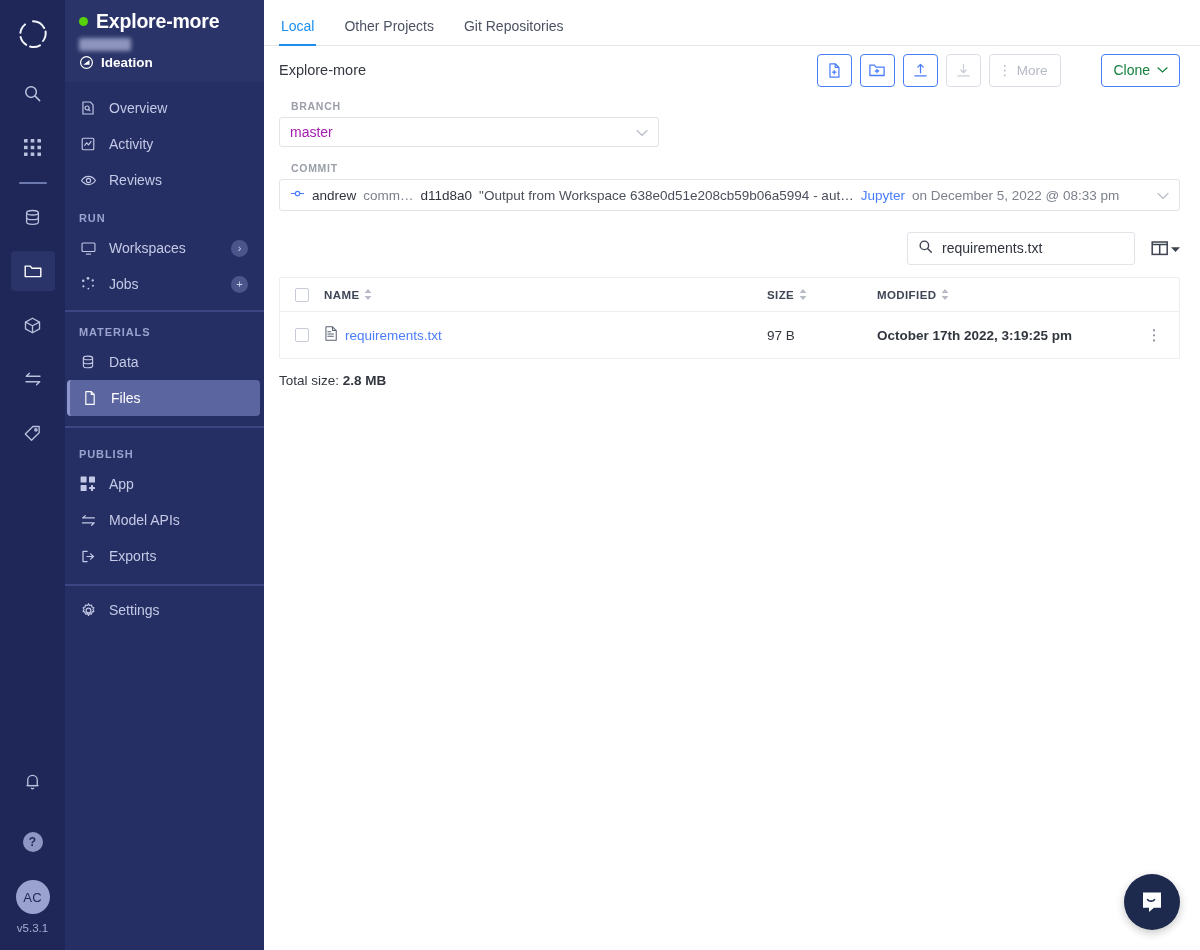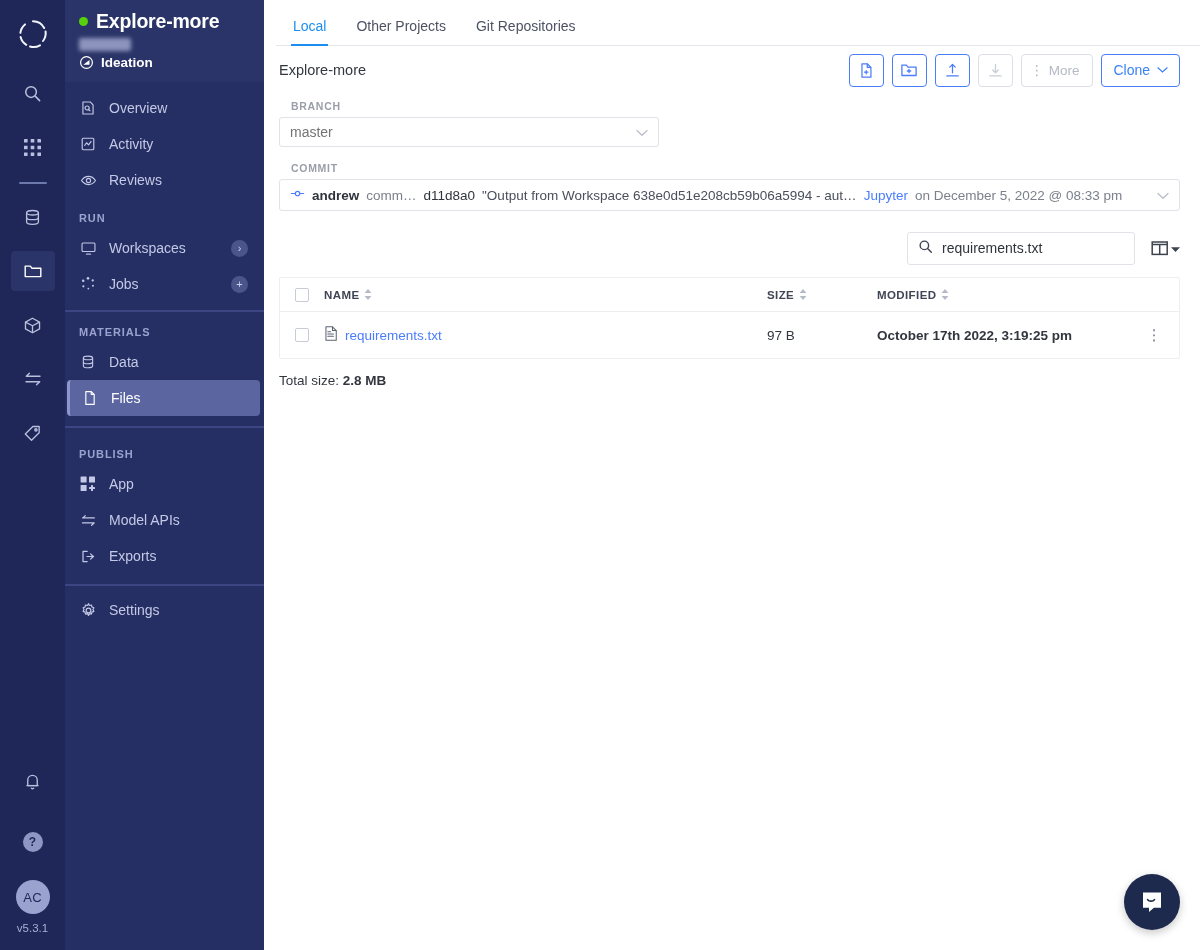--- a/index.html
+++ b/index.html
@@ -84,56 +84,56 @@
   }
   .nav-item.active .ni-icon { color:#fff; }
   .badge-right { margin-left: auto; margin-right: 12px; width: 17px; height: 17px;
     border-radius: 50%; background: #4b5589; color: #cdd3ee;
     display:flex; align-items:center; justify-content:center; font-size: 11px; }
   .nav-hr { height: 2px; background: #3c4682; margin: 8px 0 0 0; }
   .nav-hr2 { height: 2px; background: #3c4682; margin: 10px 0 6px 0; }
 
   
   .main { flex: 1 1 auto; height: 950px; background: #fff; position: relative; }
-  .tabs { display: flex; gap: 26px; padding: 0 0 0 15px; border-bottom: 1px solid #e4e6ec; height: 46px; align-items: flex-end; margin-left: 12px; }
+  .tabs { display: flex; gap: 26px; padding: 0 0 0 15px; border-bottom: 1px solid #e4e6ec; height: 46px; align-items: flex-end; }
   .tab { font-size: 14px; color: #4c5263; padding: 18px 2px 11px; position: relative; }
   .tab.active { color: #1c8ef0; }
   .tab.active:after { content:""; position:absolute; left:0; right:0; bottom:-1px; height:2.5px; background:#1c8ef0; }
 
   .content { padding: 0 20px 0 15px; }
   .crumb-row { display:flex; align-items:center; height: 48px; }
   .crumb { font-size: 14.5px; color: #33373f; }
   .toolbar { margin-left: auto; display:flex; align-items:center; gap: 8px; }
   .tb-btn {
     width: 35px; height: 33px; border: 1px solid #4a7dfb; border-radius: 4px;
     background: #fff; color: #4a7dfb; display:flex; align-items:center; justify-content:center;
   }
   .tb-btn.disabled { border-color: #dcdfe6; color: #c9cdd6; }
   .tb-more {
     height: 33px; border: 1px solid #dcdfe6; border-radius: 4px; background:#fff;
     color:#b4b9c4; font-size: 13.5px; display:flex; align-items:center; gap:5px; padding: 0 13px 0 8px;
   }
   .tb-clone {
     height: 33px; border: 1px solid #4a7dfb; border-radius: 4px; background:#fff;
-    color:#3b82f6; font-size: 14px; display:flex; align-items:center; gap:7px; padding: 0 11px;
+    color:#15803d; font-size: 14px; display:flex; align-items:center; gap:7px; padding: 0 11px; margin-left: 32px;
   }
 
   .field-label { font-size: 10.5px; color: #9a9ea9; letter-spacing: .7px; font-weight: bold; margin: 6px 0 5px; padding-left: 12px; }
   .select-box {
     height: 30px; border: 1px solid #e1e3e9; border-radius: 3px;
-    display:flex; align-items:center; padding: 0 10px; font-size: 14px; color: #737373;
+    display:flex; align-items:center; padding: 0 10px; font-size: 14px; color: #a21caf;
     width: 380px;
   }
   .select-box .caret { margin-left:auto; color:#b9bdc7; }
   .commit-box {
     height: 32px; border: 1px solid #e1e3e9; border-radius: 3px;
     display:flex; align-items:center; padding: 0 10px; gap: 7px;
     font-size: 13.5px; color: #474c58; width: 100%; overflow: hidden; white-space: nowrap;
   }
-  .commit-box .author { font-weight: bold; color: #2f333c; }
+  .commit-box .author { font-weight: normal; color: #2f333c; }
   .commit-box .muted { color: #7b808c; }
   .commit-box .sha { font-weight: normal; color: #2f333c; }
   .commit-box .msg { color: #4a4f5b; overflow:hidden; text-overflow: ellipsis; max-width: 452px; }
   .commit-box .jup { color: #4a7dfb; }
   .commit-box .caret { margin-left:auto; color:#b9bdc7; padding-left:8px; }
 
   .search-row { display:flex; align-items:center; justify-content:flex-end; gap: 16px; margin-top: 20px; height: 34px; }
   .search-box {
     width: 228px; height: 33px; border: 1px solid #e1e3e9; border-radius: 3px;
     display:flex; align-items:center; gap: 9px; padding: 0 10px;

